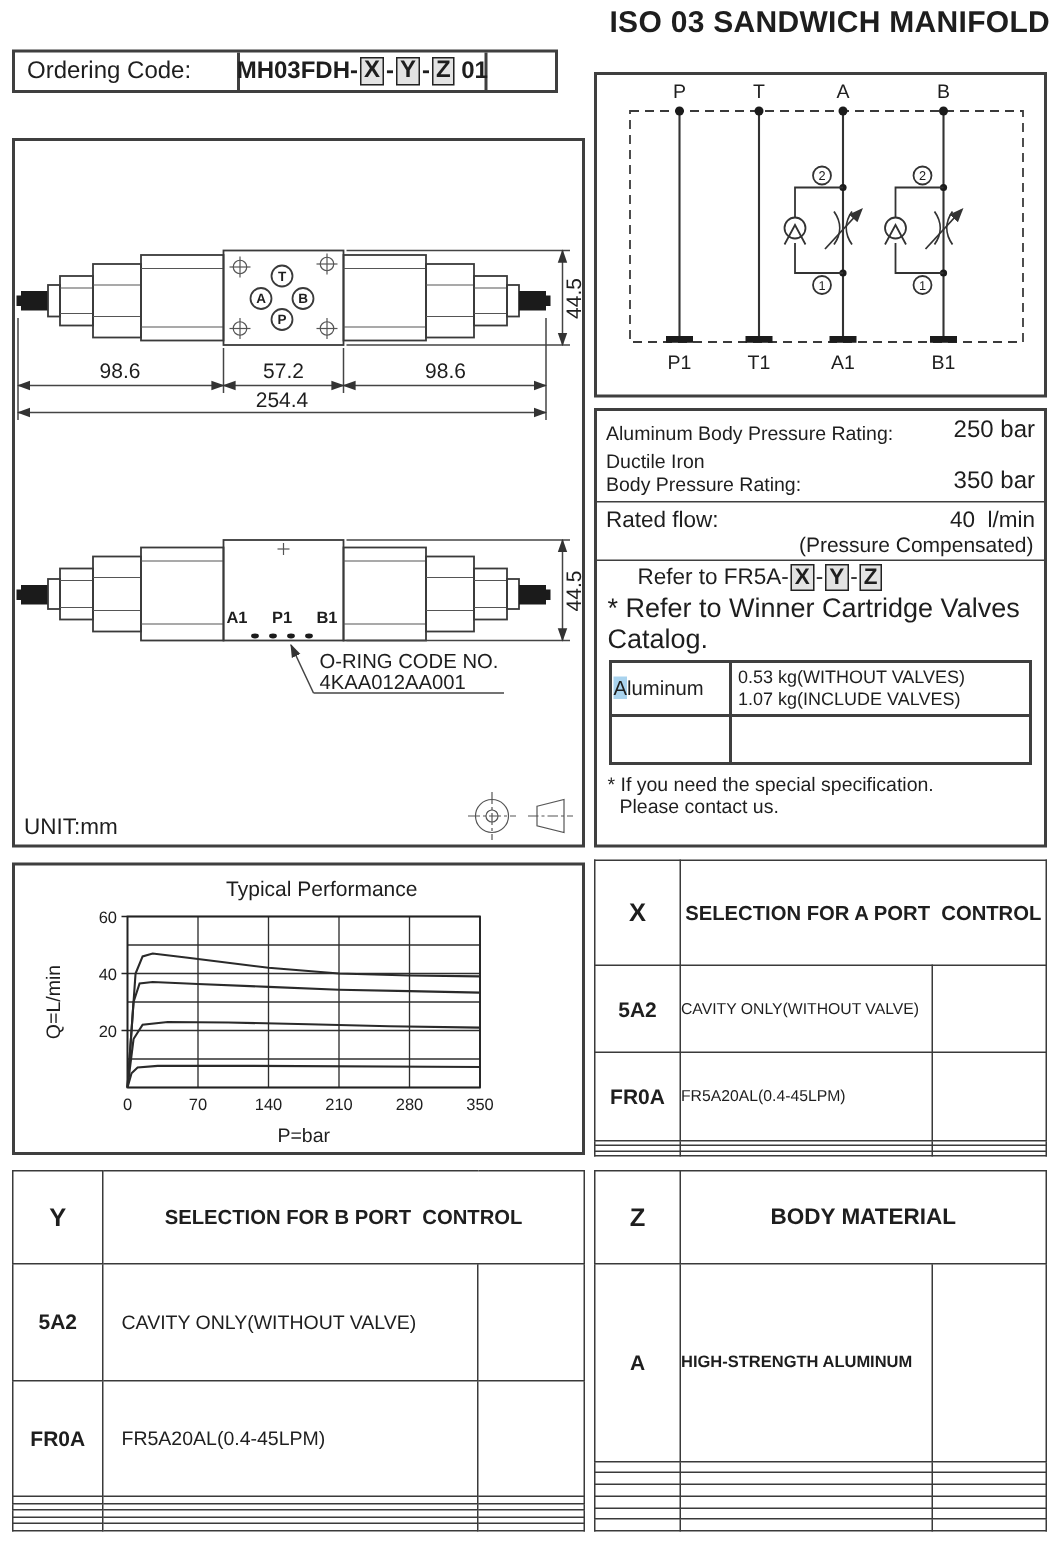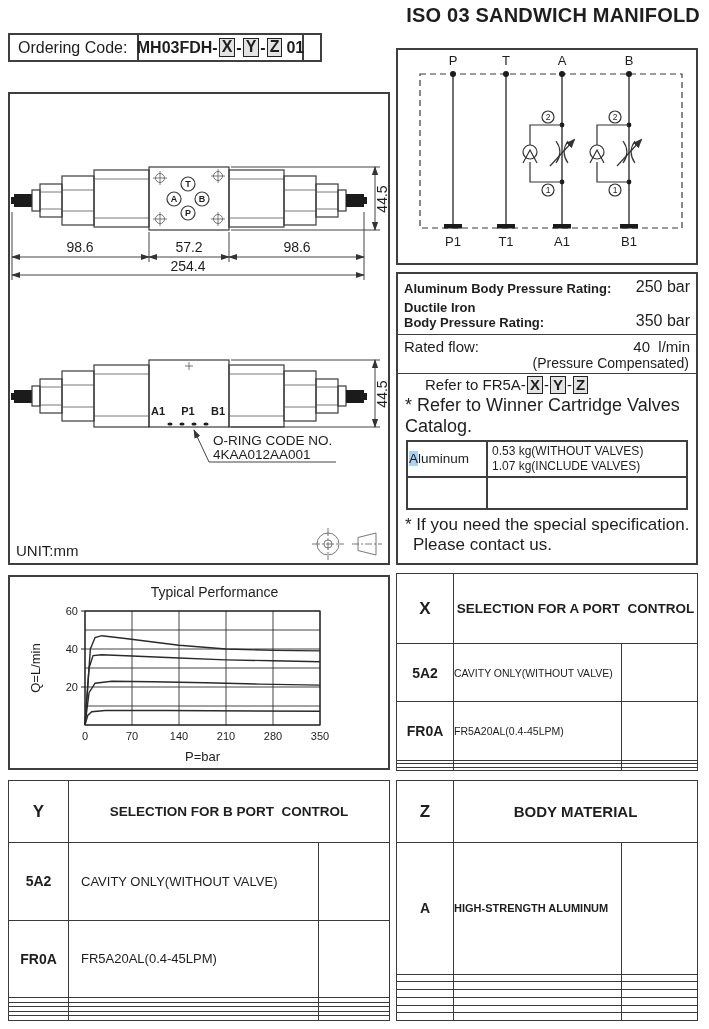--- a/index.html
+++ b/index.html
@@ -3,21 +3,21 @@
 <meta charset="utf-8">
 <style>
   html,body{margin:0;padding:0;background:#fff;}
   .page{position:relative;width:709px;height:1029px;background:#fff;
         font-family:"Liberation Sans",sans-serif;color:#1e1e1e;overflow:hidden;}
   .panel{position:absolute;border:2px solid #3f3f3f;background:#fff;box-sizing:border-box;}
   svg text{font-family:"Liberation Sans",sans-serif;fill:#1e1e1e;}
   
   .doc-title{position:absolute;top:4px;right:9px;font-size:20px;font-weight:bold;letter-spacing:.2px;}
   
-  .oc-box{top:33px;left:8px;width:314px;height:29px;display:flex;align-items:stretch;}
+  .oc-box{top:33px;left:8px;width:364px;height:29px;display:flex;align-items:stretch;}
   .oc-cell{display:flex;align-items:center;padding:0 8px;font-size:16px;box-sizing:border-box;}
   .oc-label{width:148px;}
   .oc-code{width:167px;border-left:2px solid #3f3f3f;border-right:2px solid #3f3f3f;font-weight:bold;justify-content:center;padding:0 4px;}
   .oc-empty{flex:1;}
   .boxed{display:inline-block;border:1.5px solid #222;background:#e3e3e3;padding:0 2px;margin:0 1px;line-height:1.05;font-weight:bold;}
   .stack-box{top:60px;left:8px;width:315px;height:28px;display:flex;align-items:center;padding:0 8px;font-size:16px;}
   
   .drawing-box{top:92px;left:8px;width:382px;height:473px;}
   .ln{fill:none;stroke:#3a3a3a;stroke-width:1.2;}
   .thin{fill:none;stroke:#555;stroke-width:.8;}
@@ -30,35 +30,35 @@
   .unit-text{font-size:15px;}
   
   .schematic-box{top:48px;left:396px;width:302px;height:217px;}
   .sch-label{font-size:13px;text-anchor:middle;}
   .sch-num{font-size:8.5px;text-anchor:middle;}
   
   .technical-box{top:272px;left:396px;width:302px;height:293px;font-size:13px;}
   .tech-header{height:24px;border-bottom:2px solid #3f3f3f;text-align:center;font-weight:bold;font-size:15px;line-height:24px;}
   .tech-body{padding:2px 5px 0 5px;}
   .tech-row{display:flex;justify-content:space-between;align-items:flex-end;padding:2px 1px;}
-  .tech-label{font-size:13px;font-weight:bold;}
+  .tech-label{font-size:13px;}
   .tech-value{font-size:16px;white-space:nowrap;}
   .tech-sep{border-top:1.5px solid #3f3f3f;margin:2px -5px;}
   .flow-row{display:flex;justify-content:space-between;font-size:15px;padding:1px 1px 0 1px;}
   .flow-note{text-align:right;font-size:14px;padding-right:2px;}
   .cart-title{font-size:15px;padding-top:2px;}
   .cart-ref{font-size:15px;padding-left:22px;}
   .cart-note{font-size:18px;padding:1px 0 3px 2px;}
   .weight-table{border-collapse:collapse;width:calc(100% - 6px);margin:0 3px;}
   .weight-table td{border:2px solid #3f3f3f;}
   .wt-mat{width:76px;text-align:left;font-size:13.5px;padding:2px 1px;}
   .wt-vals{font-size:12px;line-height:1.25;padding:2px 4px;}
   .wt-empty{height:32px;}
   .highlight-a{background:#a9d3ee;}
-  .footnote{font-size:17px;line-height:1.2;padding:5px 0 4px 2px;}
+  .footnote{font-size:13px;line-height:1.2;padding:5px 0 4px 2px;}
   .footnote .l2{padding-left:8px;}
   
   .chart-box{top:575px;left:8px;width:382px;height:195px;}
   .tick{font-size:11px;}
   .chart-title{font-size:14px;}
   .axis-label{font-size:13px;}
   .curve{fill:none;stroke:#2a2a2a;stroke-width:1.4;}
   .grid{stroke:#2f2f2f;stroke-width:.9;fill:none;}
   
   .sel-wrap{position:absolute;box-sizing:border-box;}

